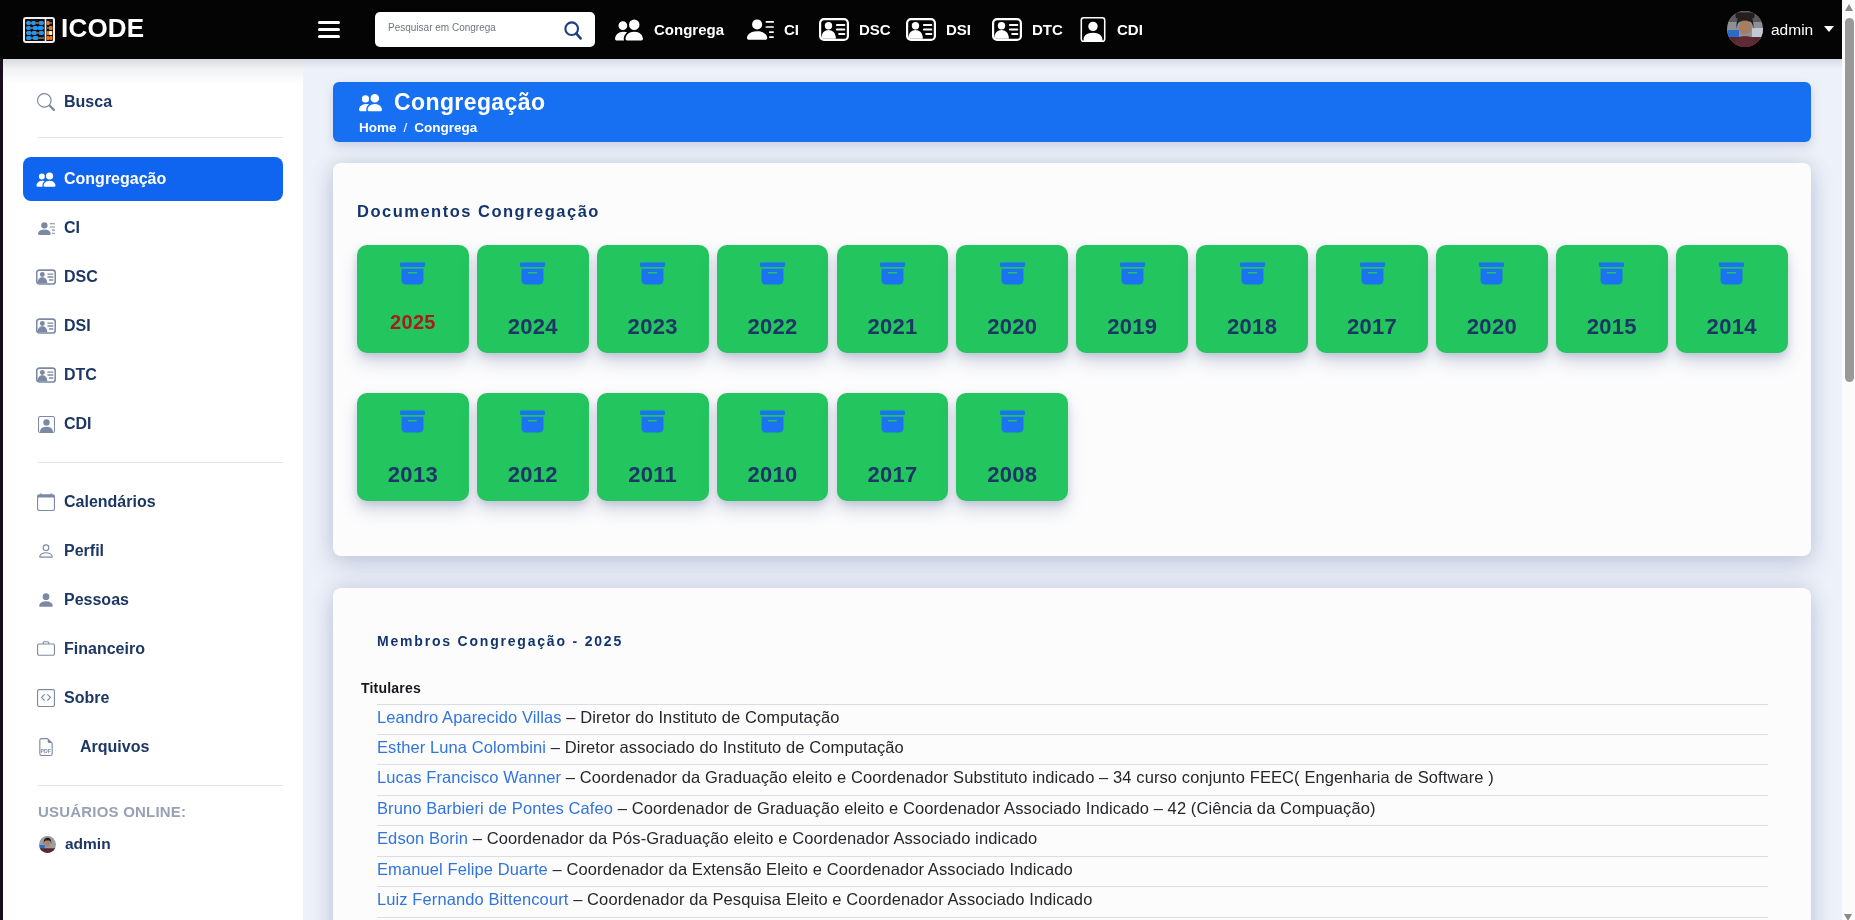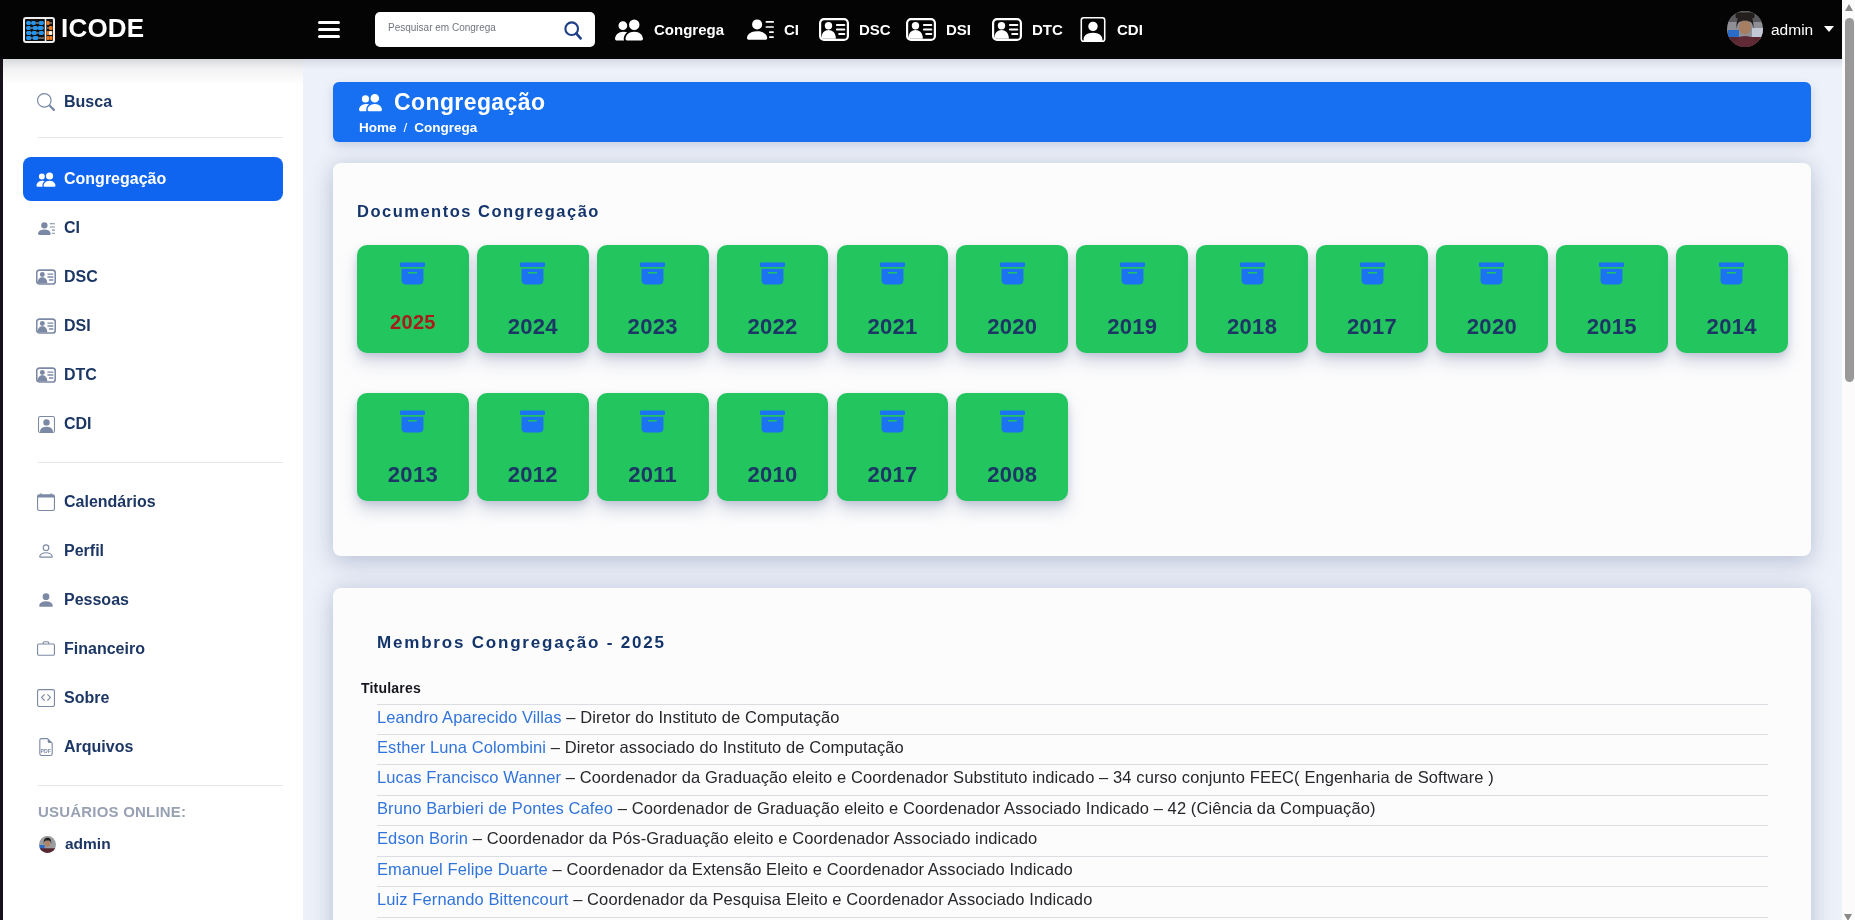--- a/index.html
+++ b/index.html
@@ -50,21 +50,21 @@
   #docscard h2 { position:absolute; left:24px; top:38.5px; font-size:16.5px; font-weight:700; color:#14356b; letter-spacing:1.5px; }
   .yrow { position:absolute; left:24px; display:flex; gap:8.1px; }
   .ycard { width:111.8px; height:108px; background:#22c55e; border-radius:10px; text-align:center;
      box-shadow:0 3px 6px rgba(120,130,165,0.25), 0 10px 16px rgba(120,130,165,0.28); }
   .ycard svg { margin-top:15.8px; }
   .ycard .yr { margin-top:24.5px; font-size:22px; font-weight:700; color:#1d3765; letter-spacing:0.3px; }
   .ycard .yr.red { font-size:20px; color:#a81c1c; font-weight:700; margin-top:21.5px; }
 
   #memcard { position:absolute; left:30px; top:529px; width:1478px; height:400px; background:#fcfcfd; border-radius:8px;
      box-shadow:0 0 18px rgba(125,138,175,0.30), 0 12px 26px rgba(125,138,175,0.24); }
-  #memcard h2 { position:absolute; left:44px; top:44.5px; font-size:17px; font-weight:700; color:#14356b; letter-spacing:1.8px; }
+  #memcard h2 { position:absolute; left:44px; top:44.5px; font-size:14px; font-weight:700; color:#14356b; letter-spacing:1.8px; }
   #titulares { position:absolute; left:28px; top:92px; font-size:14px; font-weight:700; color:#15171c; letter-spacing:0.2px; }
   #mlist { position:absolute; left:44px; top:116px; width:1391px; }
   #mlist .row { box-sizing:border-box; height:30.5px; padding-top:3.2px; line-height:19px; border-bottom:1px solid #dadde2; font-size:16.5px; color:#26262b; white-space:nowrap; letter-spacing:0.1px; }
   #mlist .row:first-child { border-top:1px solid #dadde2; }
   #mlist a { color:#3174db; text-decoration:none; }
 
   
   #sbar { position:absolute; left:1842px; top:0; width:13px; height:920px; background:#fbfbfc; }
   #sbar .thumb { position:absolute; left:2.5px; top:18px; width:9px; height:364px; background:#999; border-radius:4.5px; }
   #sbar .up { position:absolute; left:2.5px; top:4px; width:0; height:0; border-left:4.5px solid transparent; border-right:4.5px solid transparent; border-bottom:7px solid #8a8a8a; }
@@ -306,21 +306,21 @@
   </div>
   <div class="sitem" style="top:616.5px;">
     <span class="ic">
         <svg width="18" height="18" viewBox="0 0 16 16" fill="#7b89a4">
           <path d="M14 1a1 1 0 0 1 1 1v12a1 1 0 0 1-1 1H2a1 1 0 0 1-1-1V2a1 1 0 0 1 1-1h12zM2 0a2 2 0 0 0-2 2v12a2 2 0 0 0 2 2h12a2 2 0 0 0 2-2V2a2 2 0 0 0-2-2H2z"></path>
           <path d="M6.854 4.646a.5.5 0 0 1 0 .708L4.707 7.5l2.147 2.146a.5.5 0 0 1-.708.708l-2.5-2.5a.5.5 0 0 1 0-.708l2.5-2.5a.5.5 0 0 1 .708 0zm2.292 0a.5.5 0 0 0 0 .708L11.293 7.5 9.146 9.646a.5.5 0 1 0 .708.708l2.5-2.5a.5.5 0 0 0 0-.708l-2.5-2.5a.5.5 0 0 0-.708 0z"></path>
         </svg>
       </span>
     <span class="lb">Sobre</span>
   </div>
-  <div class="sitem" style="top:665.5px;">
+  <div class="sitem" style="top:665.5px;gap:16px;">
     <span class="ic">
         <svg width="18" height="18" viewBox="0 0 16 16" fill="#7b89a4">
           <path d="M14 4.5V14a2 2 0 0 1-2 2H4a2 2 0 0 1-2-2V2a2 2 0 0 1 2-2h5.5L14 4.5zm-3 0A1.5 1.5 0 0 1 9.5 3V1H4a1 1 0 0 0-1 1v12a1 1 0 0 0 1 1h8a1 1 0 0 0 1-1V4.5h-2z"></path>
           <text x="3.2" y="13" font-size="4.6" font-weight="bold" fill="#7b89a4" font-family="Liberation Sans">PDF</text>
         </svg>
       </span>
     <span class="lb">Arquivos</span>
   </div>
 
   <div class="sdiv" style="top:725.5px;"></div>

